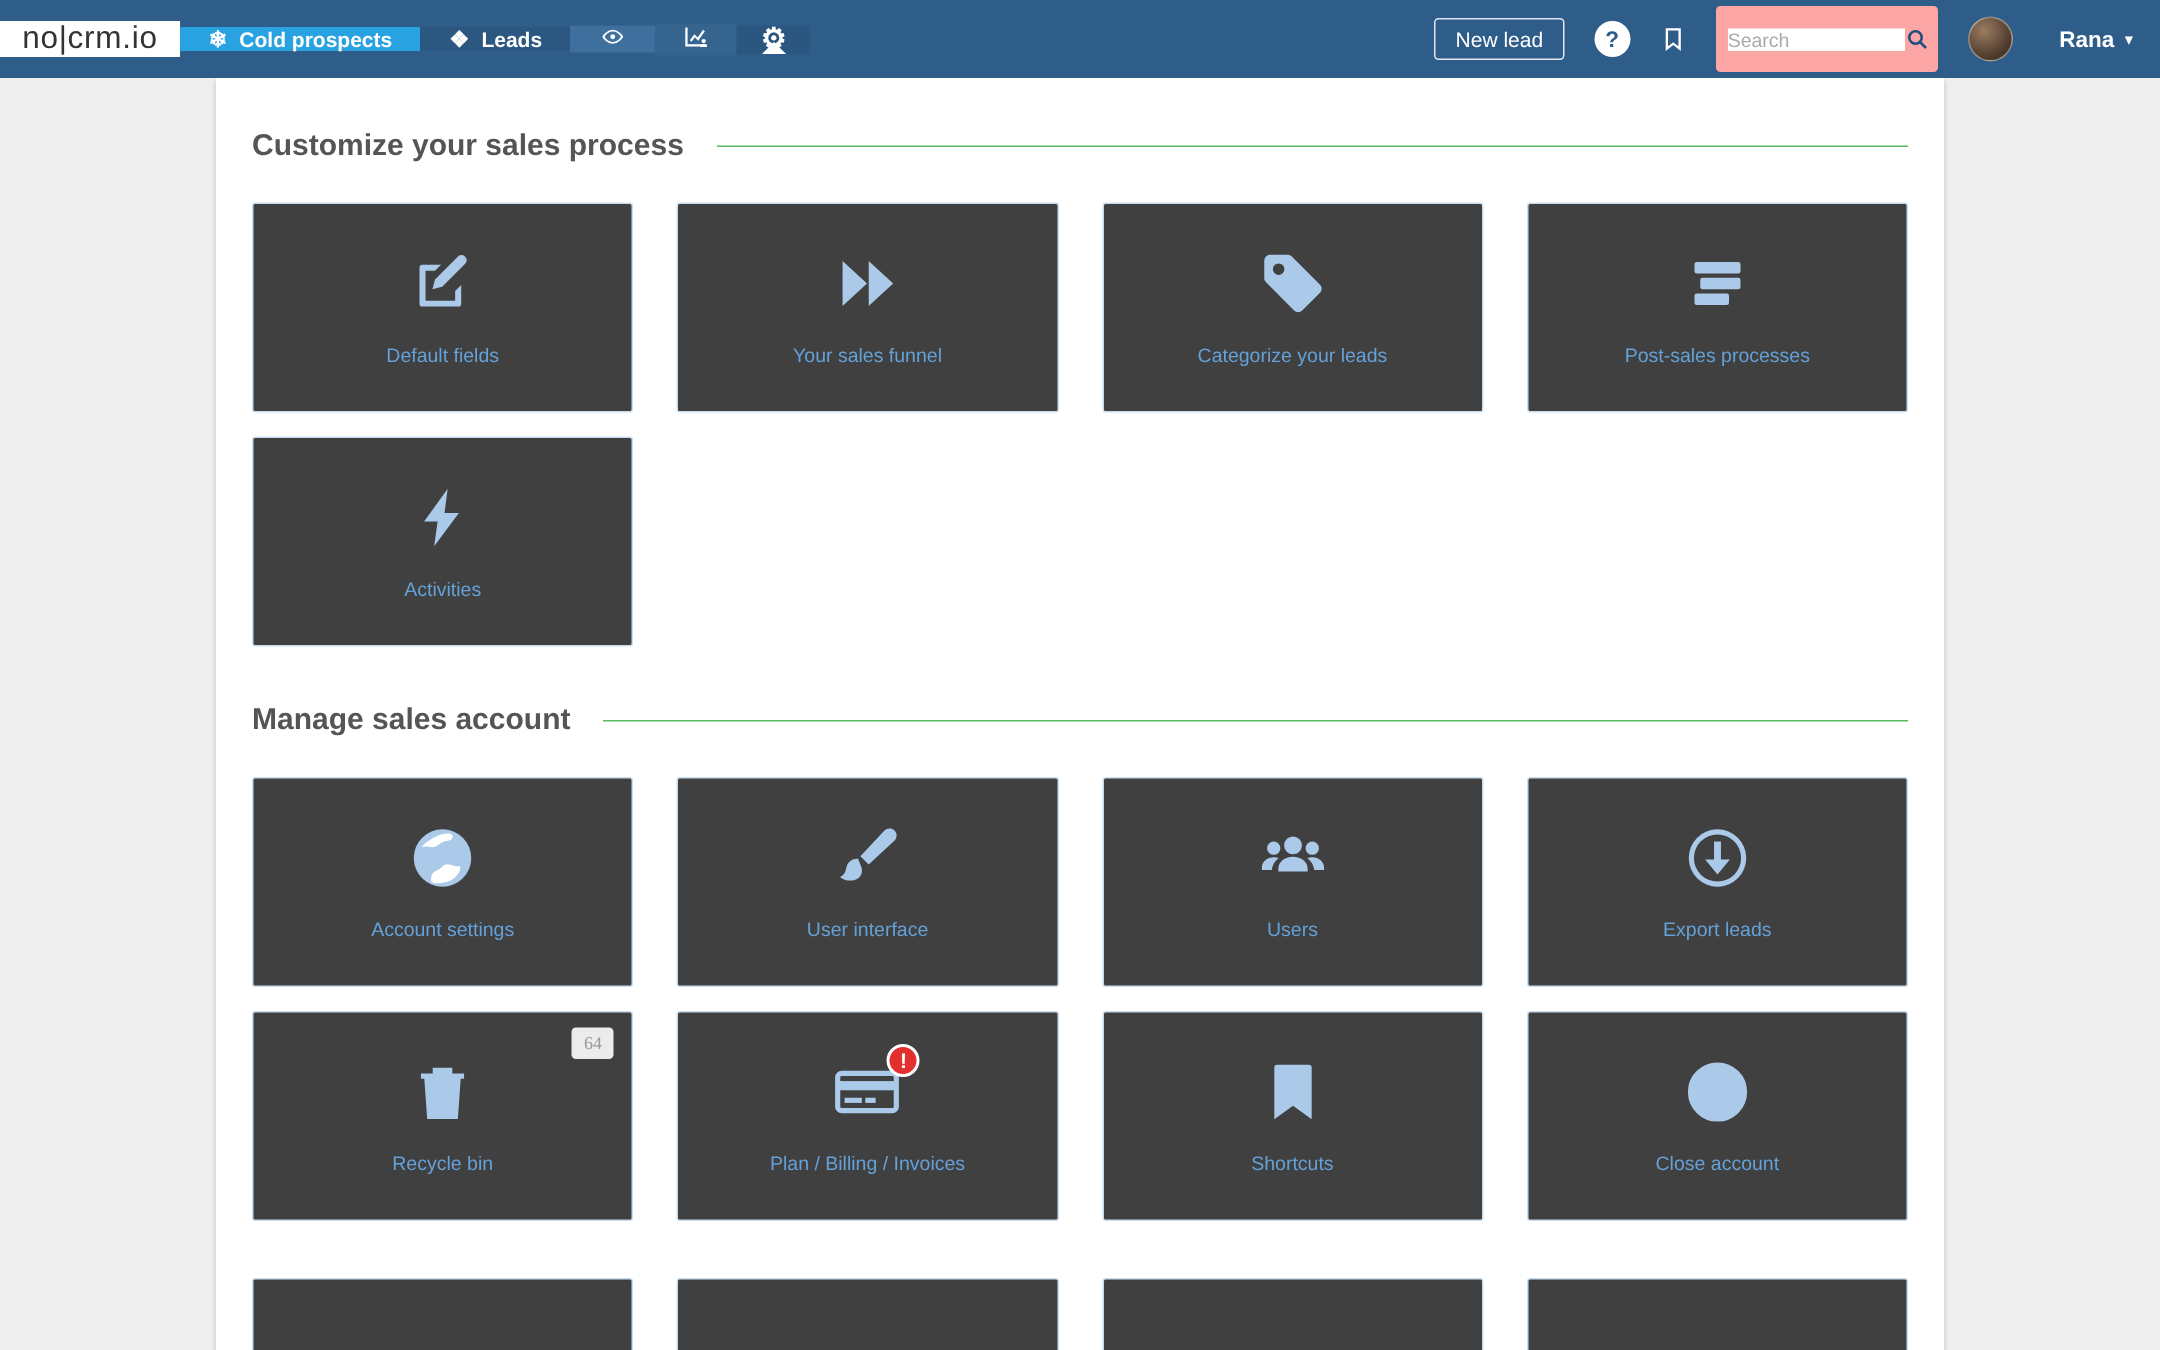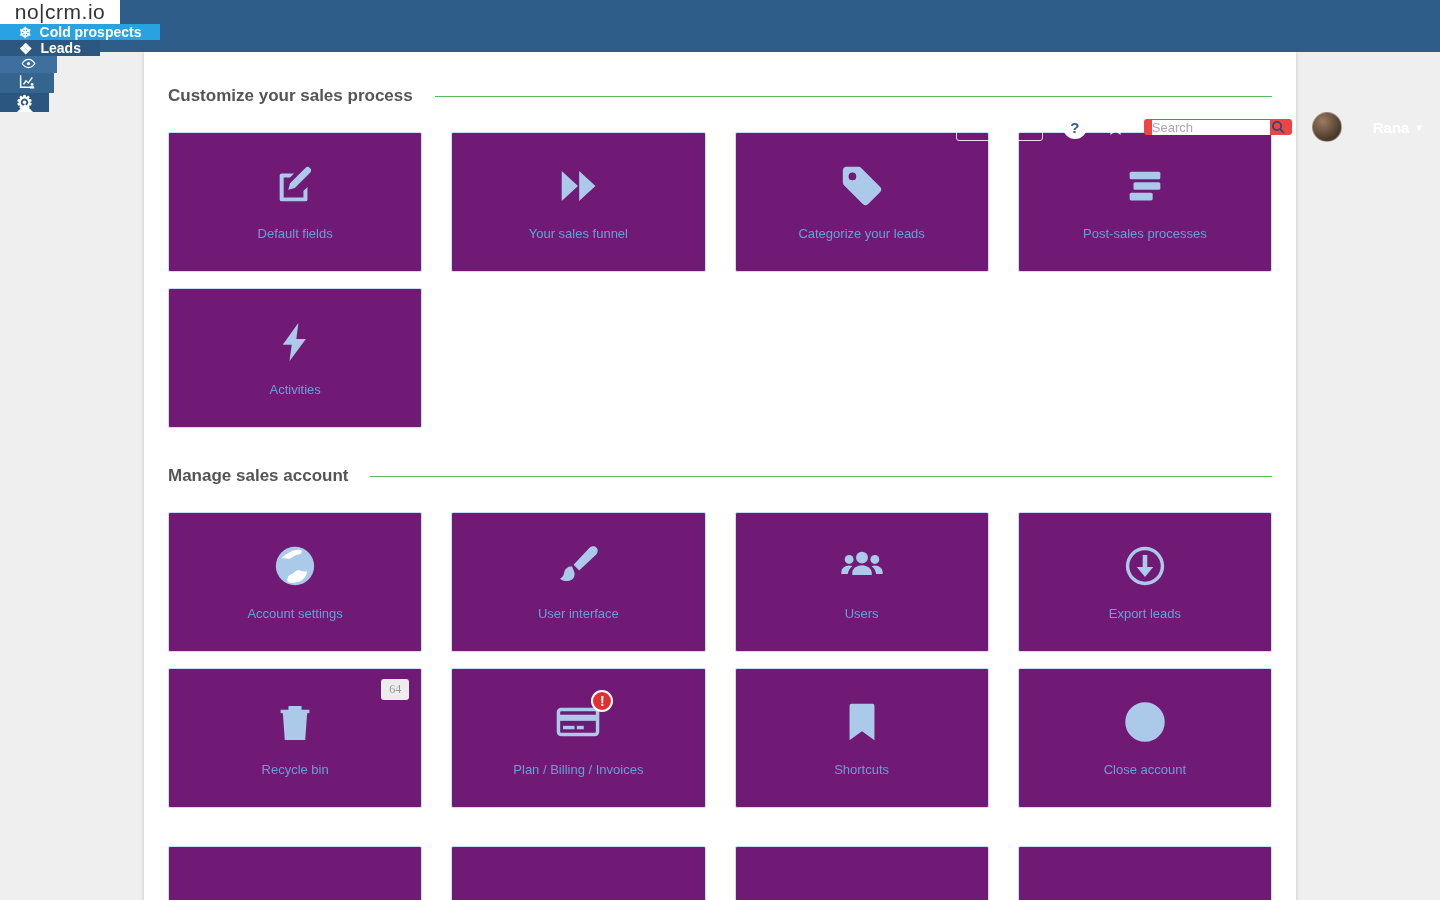--- a/index.html
+++ b/index.html
@@ -1,20 +1,20 @@
 <!DOCTYPE html>
 <html><head>
 <meta charset="utf-8">
 <style>
   * { margin:0; padding:0; box-sizing:border-box; }
   html,body { width:1440px; height:900px; overflow:hidden; }
   body { font-family:"Liberation Sans", sans-serif; background:#efefef; }
 
   
-  .navbar { height:52px; background:#2e5d8a; display:flex; align-items:flex-start; position:relative; z-index:2;flex-direction:column; }
+  .navbar { height:52px; background:#2e5d8a; display:flex; align-items:center; position:relative; z-index:2; }
   .logo { width:120px; background:#fff; display:flex; align-items:center; justify-content:center;
           font-size:21px; color:#333; letter-spacing:.5px; cursor:pointer; }
   .tab { display:flex; align-items:center; gap:8px; padding:0 19px; color:#fff; font-size:14px;
          font-weight:bold; cursor:pointer; white-space:nowrap; }
   .tab .glyph { font-size:15px; line-height:1; }
   .tab-cold { background:#29a2e2; }
   .tab-leads { background:#2b5781; }
   .tab-clients { background:#3e6f9d; }
   .tab-stats { background:#35648f; padding:0 16px; }
   .tab-gear { background:#2a5680; padding:0 16px; position:relative; }
@@ -22,40 +22,40 @@
   .tab-gear::after { content:""; position:absolute; bottom:0; left:50%; transform:translateX(-50%);
                      border-left:8px solid transparent; border-right:8px solid transparent;
                      border-bottom:8px solid #fff; }
   .nav-right { margin-left:auto; display:flex; align-items:center; gap:20px; padding-right:18px; }
   .new-lead-btn { border:1px solid rgba(255,255,255,.85); border-radius:3px; background:transparent;
                   color:#fff; font-size:14px; padding:5px 13px; cursor:pointer; font-family:inherit; }
   .help-circle { width:24px; height:24px; border-radius:50%; background:#fff; color:#2e5d8a;
                  display:flex; align-items:center; justify-content:center; font-weight:bold;
                  font-size:15px; cursor:pointer; }
   .nav-icon { display:flex; align-items:center; cursor:pointer; }
-  .search-box { display:flex; align-items:center; background:#ef4444; border-radius:3px; height:16px;
+  .search-box { display:flex; align-items:center; background:#fca5a5; border-radius:3px; height:44px;
                 width:148px; padding:0 6px 0 8px; }
   .search-box input { border:none; outline:none; flex:1; font-size:13px; font-family:inherit;
                       color:#444; width:100px; }
   .search-box input::placeholder { color:#aaa; }
   .avatar { width:30px; height:30px; border-radius:50%;
             background:radial-gradient(circle at 35% 30%, #9b7c62, #4a382a 70%);
             border:1px solid rgba(255,255,255,.4); cursor:pointer; }
   .user-wrap { display:flex; align-items:center; gap:7px; cursor:pointer; }
   .username { color:#fff; font-size:15px; font-weight:bold;padding-left:24px; }
   .caret { color:#fff; font-size:11px; }
 
   
   .content { width:1152px; margin:0 auto; background:#fff; min-height:848px;
              box-shadow:0 1px 4px rgba(0,0,0,.18); padding:34px 24px 0; }
   .sec-head { display:flex; align-items:center; gap:22px; margin-bottom:26px; }
-  .sec-head h2 { font-size:17px; color:#555; font-weight:bold; white-space:nowrap; }
+  .sec-head h2 { font-size:20px; color:#555; font-weight:bold; white-space:nowrap; }
   .sec-line { flex:1; height:1px; background:#5cb85c; }
   .grid { display:grid; grid-template-columns:repeat(4,1fr); gap:16px 29px; margin-bottom:38px; }
-  .card { height:140px; border:1px solid #c8ddf0; border-radius:2px; background:#701a75;
+  .card { height:140px; border:1px solid #c8ddf0; border-radius:2px; background:#404040;
           display:flex; flex-direction:column; align-items:center; justify-content:center;
           gap:17px; position:relative; cursor:pointer; }
   .card .label { color:#64a1d8; font-size:13px; }
   .icon-wrap { position:relative; width:46px; height:46px; display:flex; align-items:center;
                justify-content:center; }
   .card svg { width:46px; height:46px; fill:#abc9e9; }
   .count-badge { position:absolute; top:10px; right:12px; background:#ececec; color:#999;
                  font-size:12px; padding:3px 8px; border-radius:3px;font-family:Liberation Serif, serif; }
   .alert-badge { position:absolute; top:-9px; right:-12px; width:22px; height:22px;
                  border-radius:50%; background:#e2302f; color:#fff; font-weight:bold;

